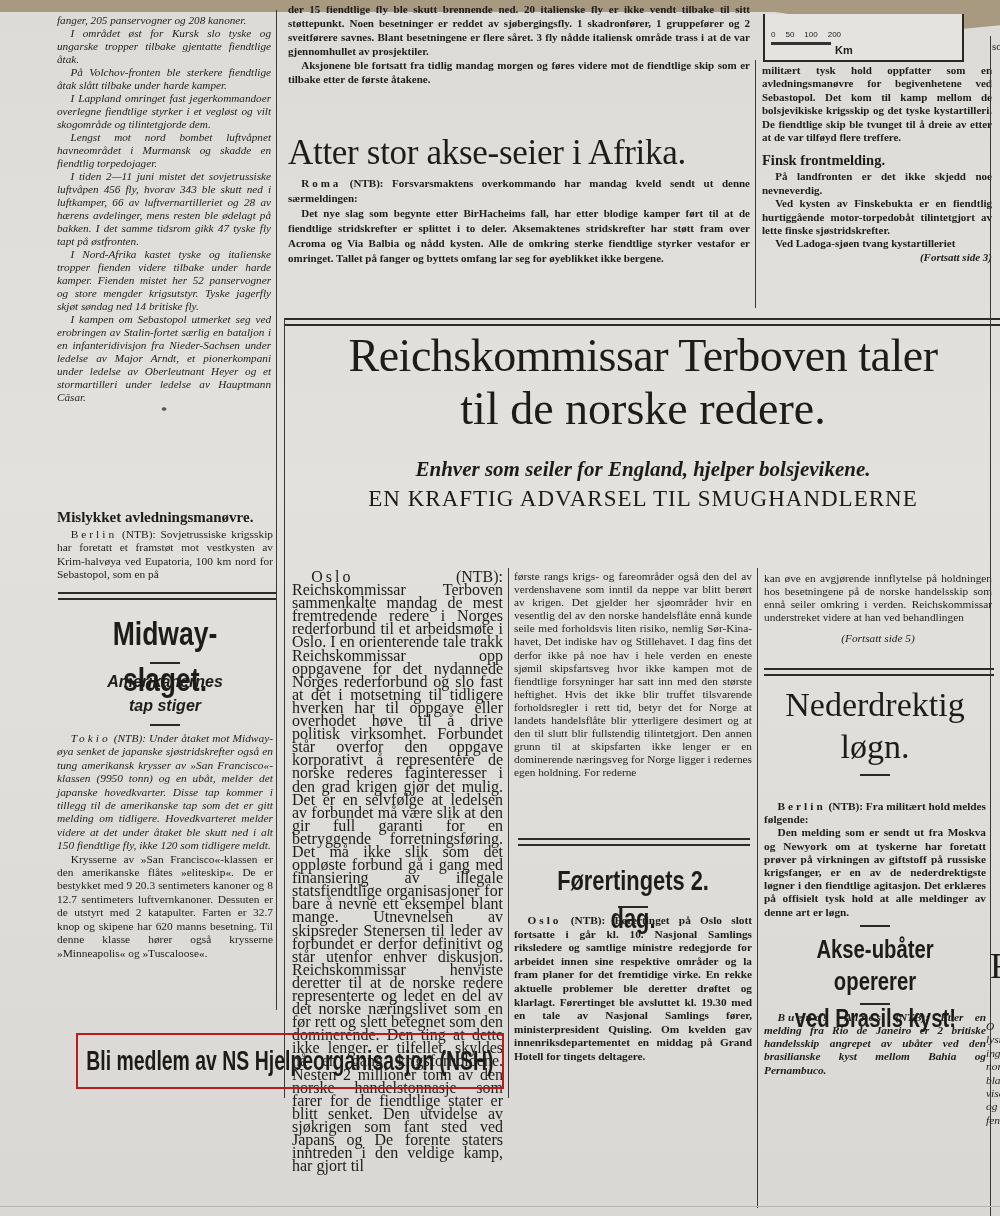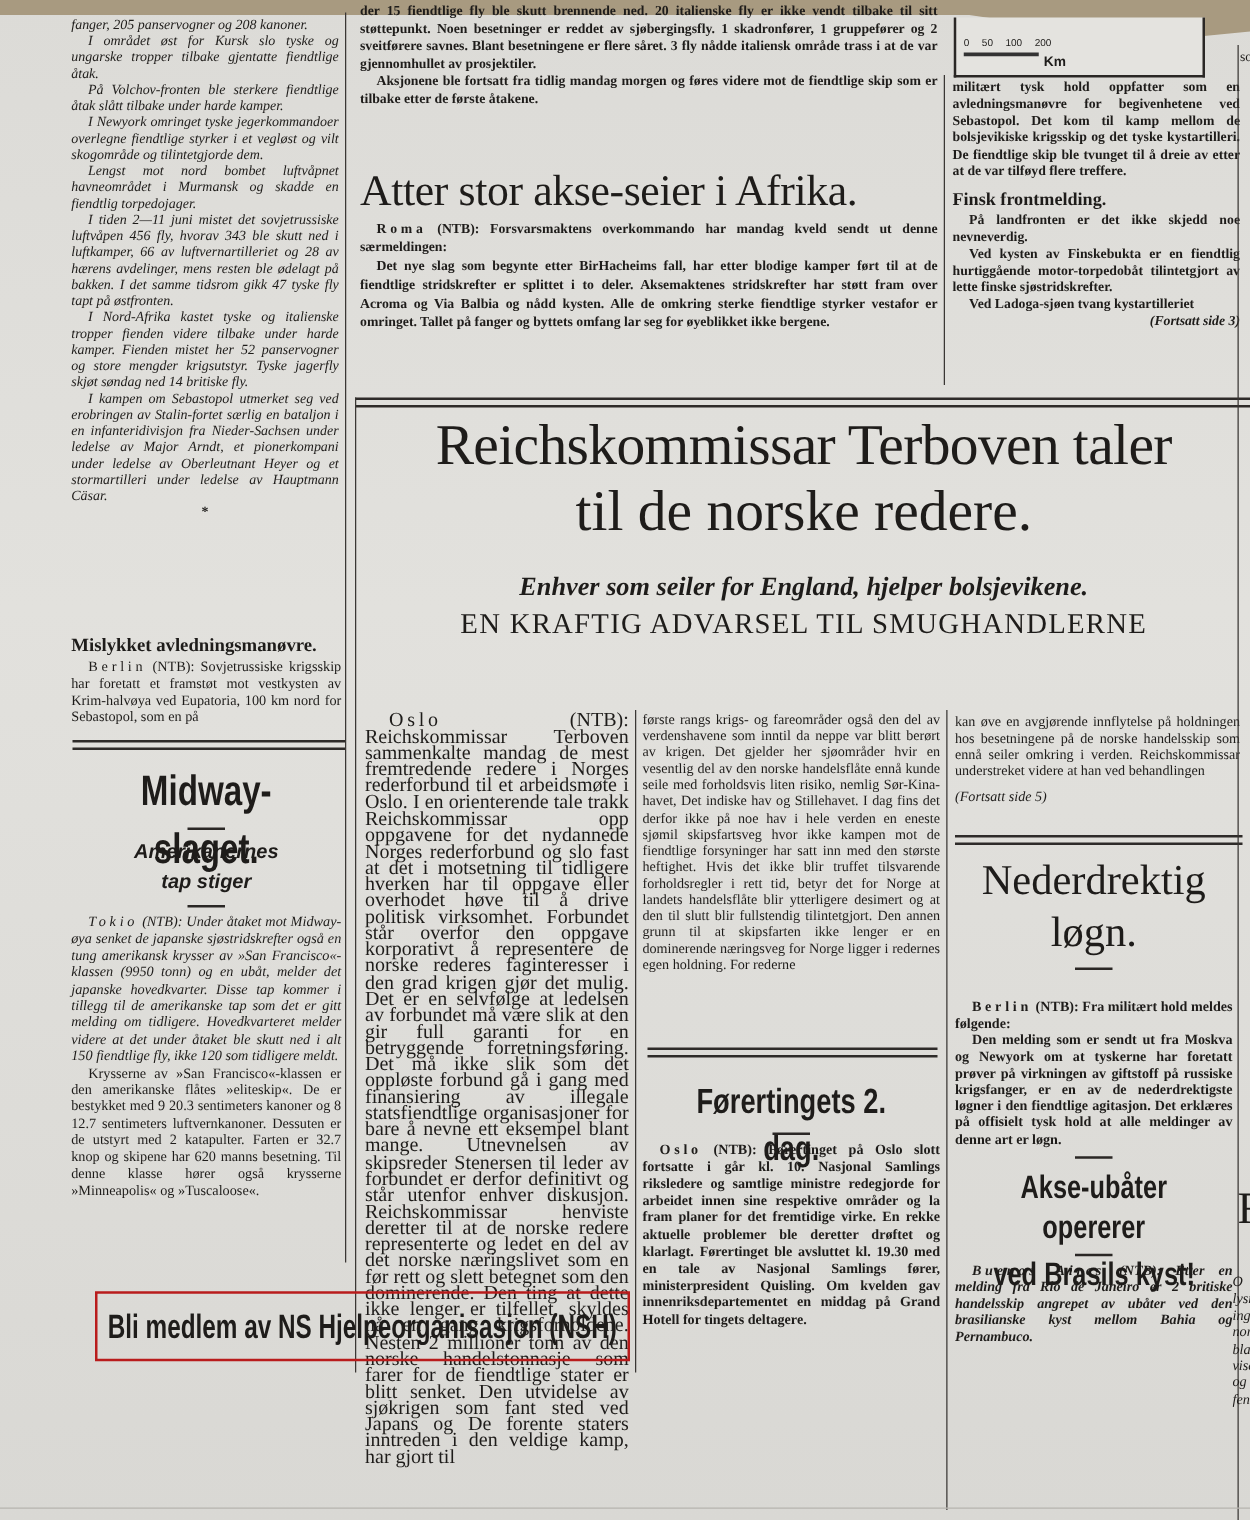--- a/index.html
+++ b/index.html
@@ -32,21 +32,21 @@
 
 <div class="paper"></div>
 <div class="torn"></div>
 <div class="torn-right"></div>
 
 <div class="vrule" style="left:276px; top:10px; height:1000px;"></div>
 <div class="col it" style="left:57px; top:14px; width:214px; font-size:11.2px; line-height:13px;">
   <p class="p ni">fanger, 205 panservogner og 208 kanoner.</p>
   <p class="p">I området øst for Kursk slo tyske og ungarske tropper tilbake gjentatte fiendtlige åtak.</p>
   <p class="p">På Volchov-fronten ble sterkere fiendtlige åtak slått tilbake under harde kamper.</p>
-  <p class="p">I Newyork omringet tyske jegerkommandoer overlegne fiendtlige styrker i et vegløst og vilt skogområde og tilintetgjorde dem.</p>
+  <p class="p">I Lappland omringet fast jegerkommandoer overlegne fiendtlige styrker i et vegløst og vilt skogområde og tilintetgjorde dem.</p>
   <p class="p">Lengst mot nord bombet luftvåpnet havneområdet i Murmansk og skadde en fiendtlig torpedojager.</p>
   <p class="p">I tiden 2—11 juni mistet det sovjetrussiske luftvåpen 456 fly, hvorav 343 ble skutt ned i luftkamper, 66 av luftvernartilleriet og 28 av hærens avdelinger, mens resten ble ødelagt på bakken. I det samme tidsrom gikk 47 tyske fly tapt på østfronten.</p>
   <p class="p">I Nord-Afrika kastet tyske og italienske tropper fienden videre tilbake under harde kamper. Fienden mistet her 52 panservogner og store mengder krigsutstyr. Tyske jagerfly skjøt søndag ned 14 britiske fly.</p>
   <p class="p">I kampen om Sebastopol utmerket seg ved erobringen av Stalin-fortet særlig en bataljon i en infanteridivisjon fra Nieder-Sachsen under ledelse av Major Arndt, et pionerkompani under ledelse av Oberleutnant Heyer og et stormartilleri under ledelse av Hauptmann Cäsar.</p>
   <div class="c" style="font-style:normal;font-weight:bold;">*</div>
 </div>
 
 <div class="col" style="left:57px; top:508px; width:216px;">
   <div class="hd" style="font-size:15px; line-height:18px; margin-bottom:2px;">Mislykket avledningsmanøvre.</div>
   <p class="p"><span class="sp">Berlin</span><span> (NTB): Sovjetrussiske krigsskip har foretatt et framstøt mot vestkysten av Krim-halvøya ved Eupatoria, 100 km nord for Sebastopol, som en på</span></p>
@@ -111,21 +111,21 @@
 <div class="col" style="left:292px; top:570px; width:211px; font-size:16px; line-height:13.1px;">
   <p class="p"><span class="sp">Oslo</span><span> (NTB): Reichskommissar Terboven sammenkalte mandag de mest fremtredende redere i Norges rederforbund til et arbeidsmøte i Oslo. I en orienterende tale trakk Reichskommissar opp oppgavene for det nydannede Norges rederforbund og slo fast at det i motsetning til tidligere hverken har til oppgave eller overhodet høve til å drive politisk virksomhet. Forbundet står overfor den oppgave korporativt å representere de norske rederes faginteresser i den grad krigen gjør det mulig. Det er en selvfølge at ledelsen av forbundet må være slik at den gir full garanti for en betryggende forretningsføring. Det må ikke slik som det oppløste forbund gå i gang med finansiering av illegale statsfiendtlige organisasjoner for bare å nevne ett eksempel blant mange. Utnevnelsen av skipsreder Stenersen til leder av forbundet er derfor definitivt og står utenfor enhver diskusjon. Reichskommissar henviste deretter til at de norske redere representerte og ledet en del av det norske næringslivet som en før rett og slett betegnet som den dominerende. Den ting at dette ikke lenger er tilfellet, skyldes nå en gang krigsforholdene. Nesten 2 millioner tonn av den norske handelstonnasje som farer for de fiendtlige stater er blitt senket. Den utvidelse av sjøkrigen som fant sted ved Japans og De forente staters inntreden i den veldige kamp, har gjort til</span></p>
 </div>
 <div class="vrule" style="left:508px; top:568px; height:530px;"></div>
 <div class="col" style="left:514px; top:570px; width:238px; font-size:11.3px; line-height:13.1px;">
   <p class="p ni">første rangs krigs- og fareområder også den del av verdenshavene som inntil da neppe var blitt berørt av krigen. Det gjelder her sjøområder hvir en vesentlig del av den norske handelsflåte ennå kunde seile med forholdsvis liten risiko, nemlig Sør-Kina-havet, Det indiske hav og Stillehavet. I dag fins det derfor ikke på noe hav i hele verden en eneste sjømil skipsfartsveg hvor ikke kampen mot de fiendtlige forsyninger har satt inn med den største heftighet. Hvis det ikke blir truffet tilsvarende forholdsregler i rett tid, betyr det for Norge at landets handelsflåte blir ytterligere desimert og at den til slutt blir fullstendig tilintetgjort. Den annen grunn til at skipsfarten ikke lenger er en dominerende næringsveg for Norge ligger i redernes egen holdning. For rederne</p>
 </div>
 <div class="vrule" style="left:757px; top:568px; height:640px;"></div>
 <div class="col" style="left:764px; top:572px; width:228px; font-size:11.3px; line-height:13.1px;">
   <p class="p ni">kan øve en avgjørende innflytelse på holdningen hos besetningene på de norske handelsskip som ennå seiler omkring i verden. Reichskommissar understreket videre at han ved behandlingen</p>
-  <div class="it" style="text-align:left; margin-top:8px;">(Fortsatt side 5)</div>
+  <div class="it" style="text-align:center; margin-top:8px;">(Fortsatt side 5)</div>
 </div>
 
 <div class="dbl" style="left:518px; top:838px; width:232px;"></div>
 <div class="col" style="left:514px; top:862px; width:238px; font-size:11.3px; line-height:13.6px;">
   <div class="c" style="height:38px; line-height:38px;"><span class="cond" style="font-size:28px;">Førertingets 2. dag.</span></div>
   <div class="dash"></div>
   <p class="p" style="font-weight:bold;"><span class="sp">Oslo</span><span> (NTB): Førertinget på Oslo slott fortsatte i går kl. 10. Nasjonal Samlings riksledere og samtlige ministre redegjorde for arbeidet innen sine respektive områder og la fram planer for det fremtidige virke. En rekke aktuelle problemer ble deretter drøftet og klarlagt. Førertinget ble avsluttet kl. 19.30 med en tale av Nasjonal Samlings fører, ministerpresident Quisling. Om kvelden gav innenriksdepartementet en middag på Grand Hotell for tingets deltagere.</span></p>
 </div>
 
 <div class="dbl" style="left:764px; top:668px; width:230px;"></div>

